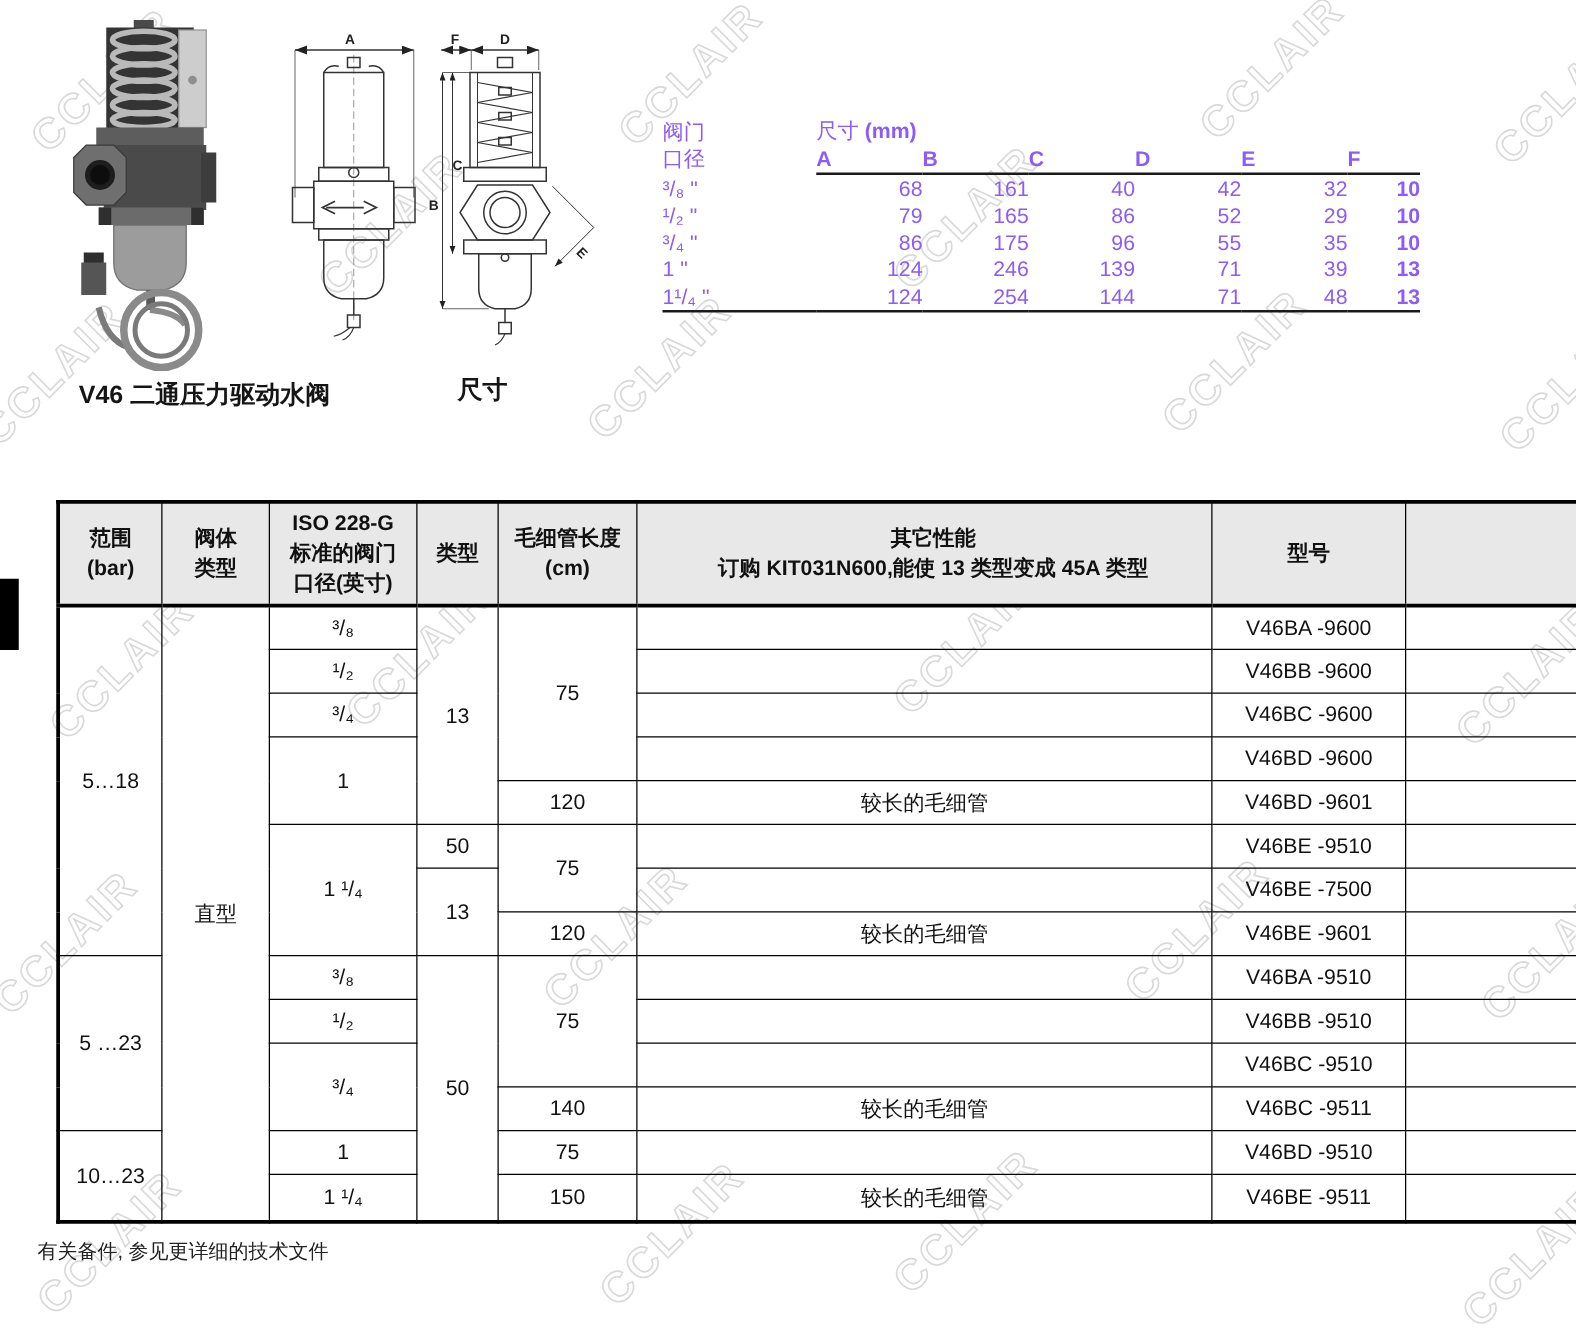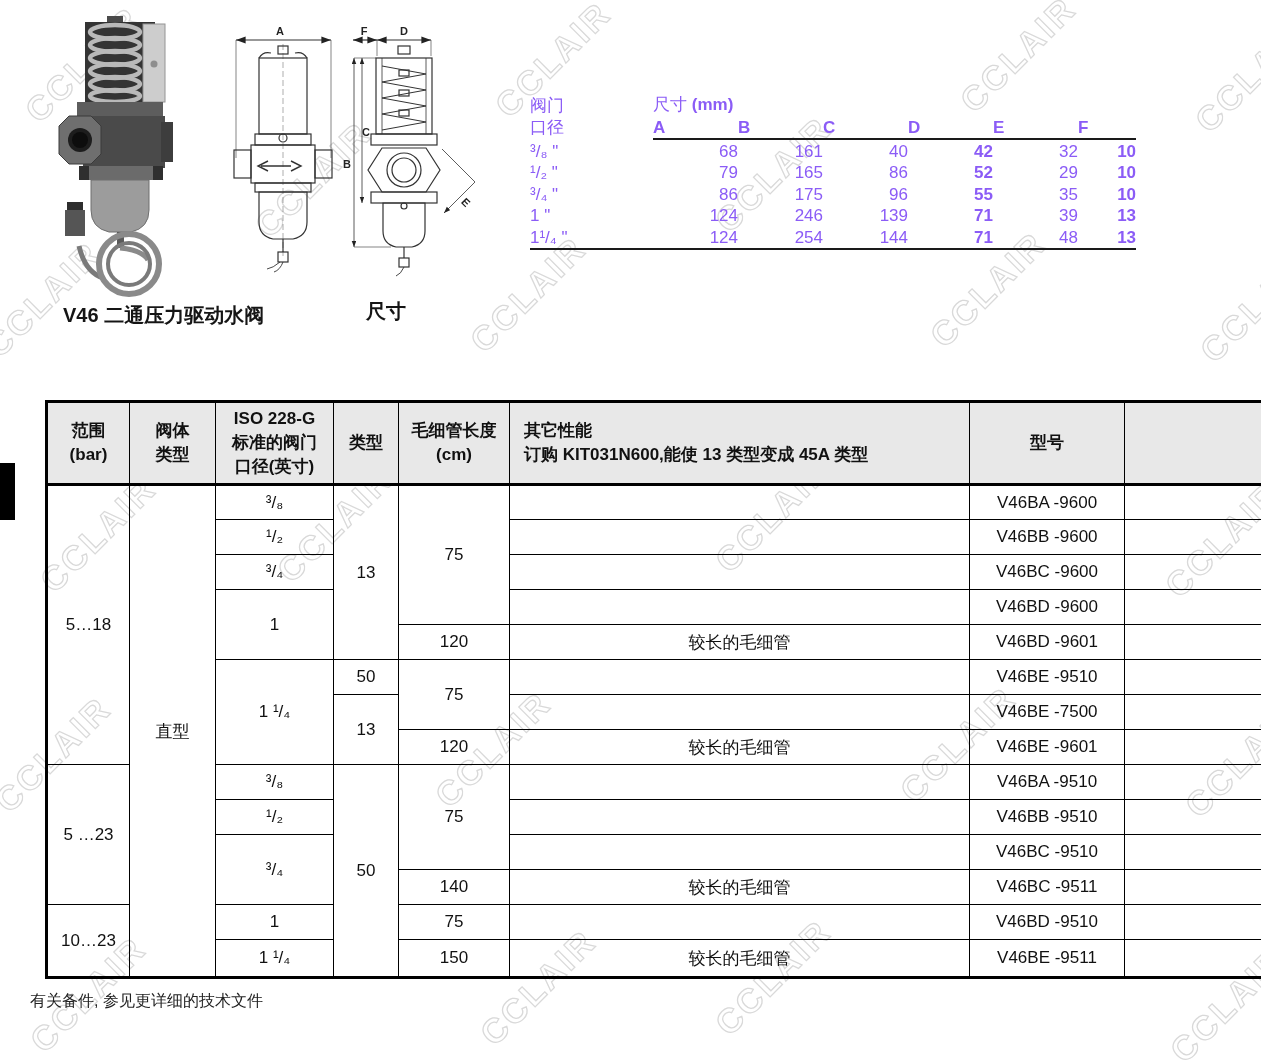--- a/index.html
+++ b/index.html
@@ -18,30 +18,30 @@
   #dim-wrap{position:absolute;left:530px;top:93px;width:606px;z-index:1;}
   table.dim{border-collapse:collapse;table-layout:fixed;width:606px;background:transparent;}
   table.dim td{padding:0;font-size:17px;color:#8b5cf6;vertical-align:bottom;}
   td.dt-portlabel{white-space:pre-line;line-height:22px;font-size:17px;}
   tr.dt-size td{height:22px;}
   tr.dt-head td{height:22px;font-weight:700;border-bottom:2px solid #1a1a1a;}
   tr.dt-row td{height:21.5px;}
   tr.dt-row:last-child td{border-bottom:2px solid #1a1a1a;}
   td.num{text-align:right;}
   .pr-a{padding-right:11px;}  .pr-b{padding-right:48px;} .pr-c{padding-right:48px;}
-  .pr-d{padding-right:68px;font-weight:bold;}  .pr-e{padding-right:68px;} .pr-f{padding-right:40px;font-weight:bold;}
+  .pr-d{padding-right:68px;}  .pr-e{padding-right:68px;} .pr-f{padding-right:40px;font-weight:bold;}
   .bold{font-weight:700;}
   
   #sel-wrap{position:absolute;left:17px;top:400px;z-index:1;padding-left:28px;}
   table.sel{border-collapse:collapse;table-layout:fixed;width:1221px;border:3px solid #000;}
   table.sel th,table.sel td{border:1.5px solid #000;padding:0;font-size:17px;color:#111;
       text-align:center;vertical-align:middle;background:transparent;}
   table.sel thead th{height:80px;background:#e8e8e8;font-weight:700;white-space:pre-line;
       line-height:24px;border-bottom:3px solid #000;}
-  table.sel thead th.left{text-align:left;padding-left:14px;}
+  table.sel thead th.left{text-align:center;padding-left:14px;}
   table.sel tbody tr{height:35px;}
   table.sel tbody tr:last-child{height:38px;}
   td.c-other{text-align:left;padding-left:12px;}
   td.c-model{text-align:left;padding-left:12px;font-weight:400;}
   
   #photo-svg{position:absolute;left:57px;top:14px;z-index:1;}
   #draw-svg{position:absolute;left:228px;top:20px;z-index:1;}
   svg text{font-family:"Liberation Sans","DejaVu Sans",sans-serif;}
 </style>
 </head>

